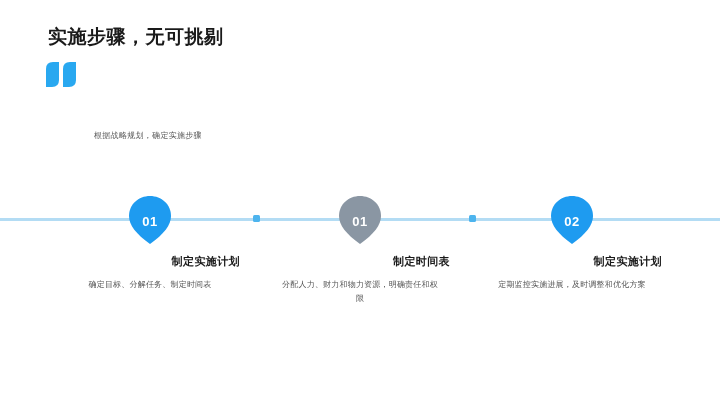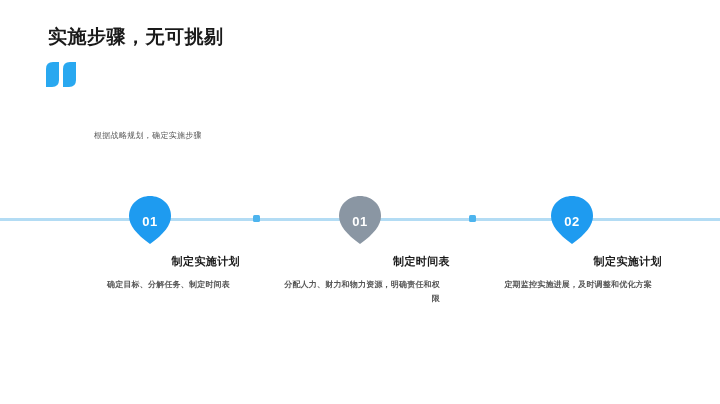--- a/index.html
+++ b/index.html
@@ -67,24 +67,23 @@
 
   .node-title{
     position:absolute;left:-90px;top:74px;width:180px;
     text-align:right;
     font-size:11px;font-weight:bold;color:#1a1a1a;
     letter-spacing:.4px;
   }
 
   .node-desc{
     position:absolute;left:-80px;top:98px;width:160px;
-    text-align:right;
+    text-align:center;
     font-size:8px;color:#555555;line-height:1.7;
     letter-spacing:.2px;
-    font-weight:bold;
   }
 </style>
 </head>
 <body>
 
 <div id="slide">
 
   <div id="header">
 
     <div id="main-title">实施步骤，无可挑剔</div>

